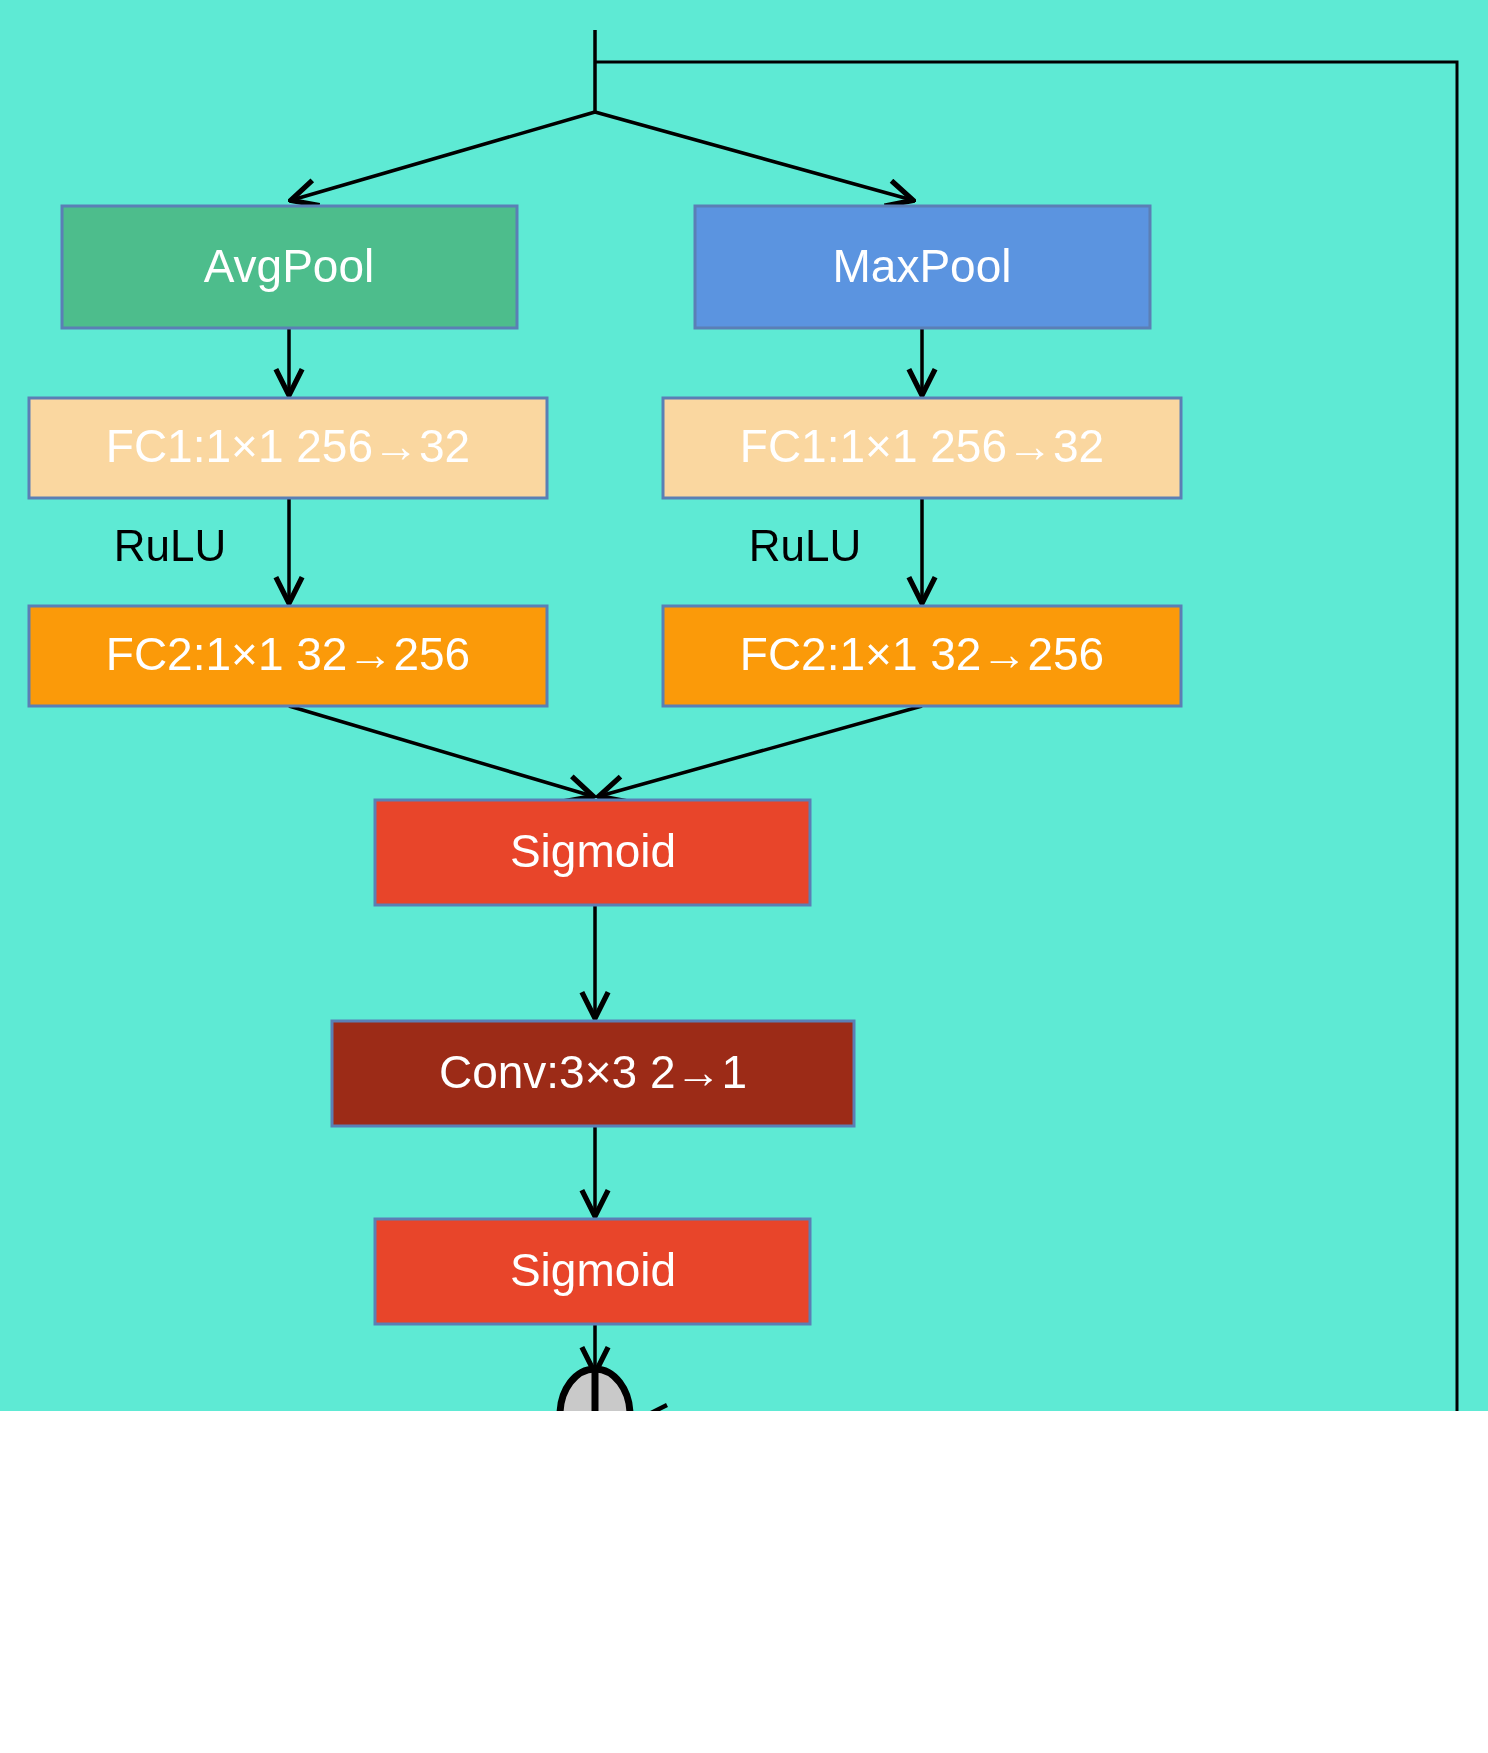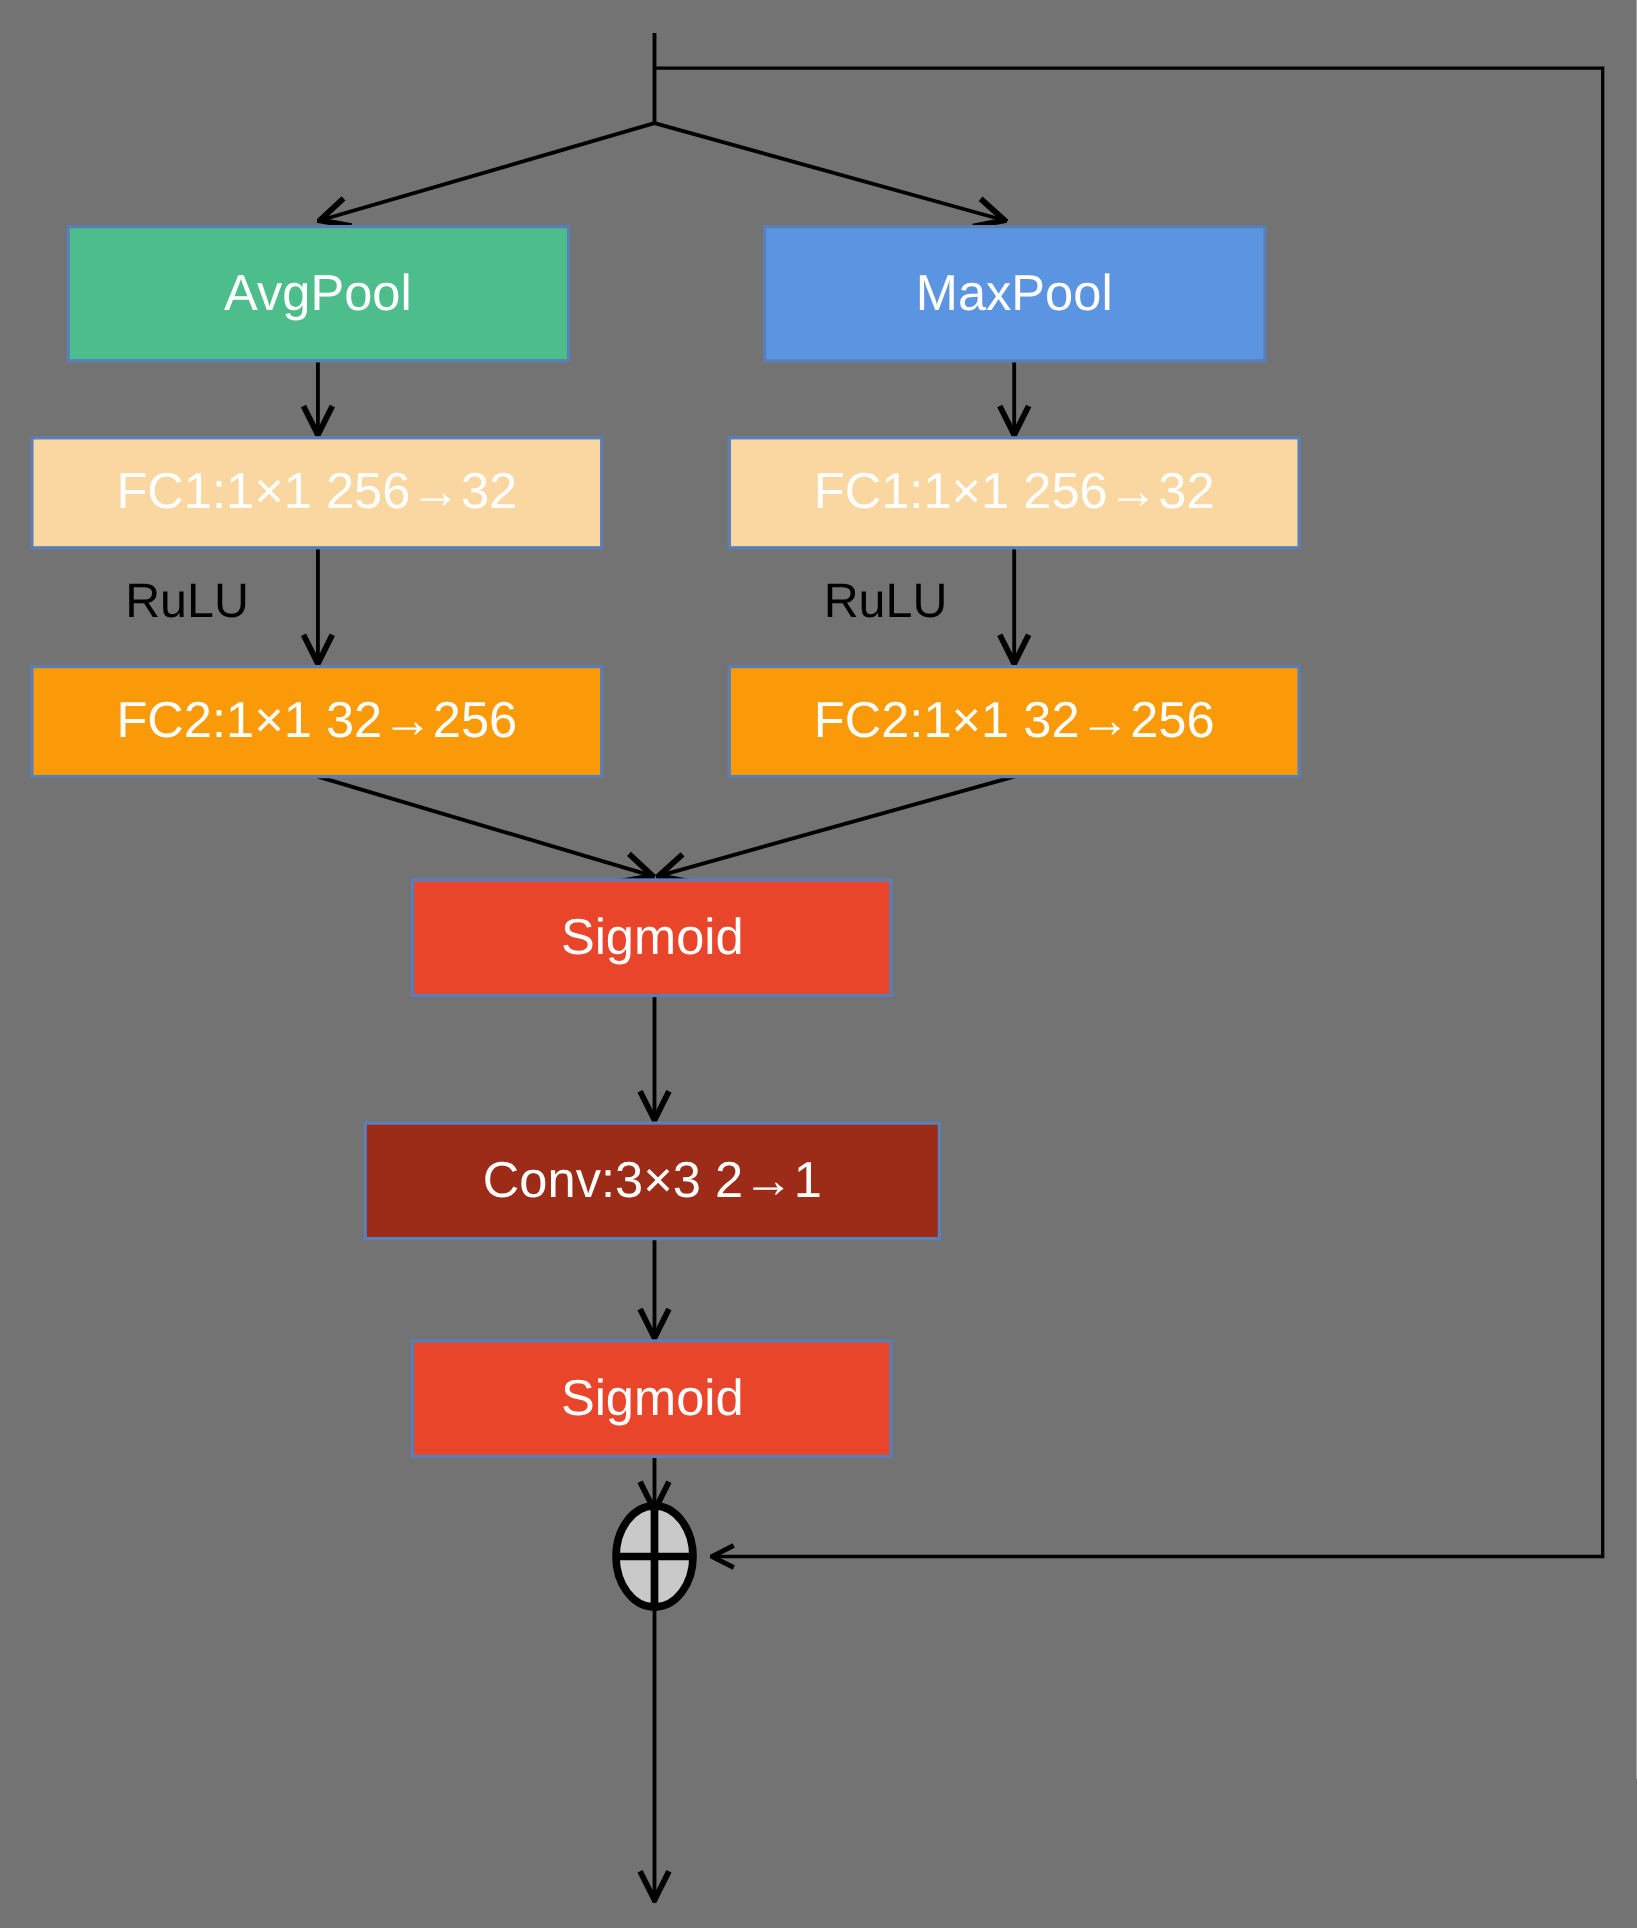--- a/index.html
+++ b/index.html
@@ -3,22 +3,22 @@
 <meta charset="utf-8">
 <style>
   html, body {
     margin: 0;
     padding: 0;
     background: #ffffff;
   }
   #canvas-wrap {
     position: relative;
     width: 1488px;
-    height: 1753px;
-    background: #737373;
+    height: 1411px;
+    background: #5eead4;
     overflow: hidden;
   }
   svg#diagram {
     display: block;
     width: 1488px;
     height: 1753px;
   }
   .node-rect {
     stroke: #5b7fb5;
     stroke-width: 3;

